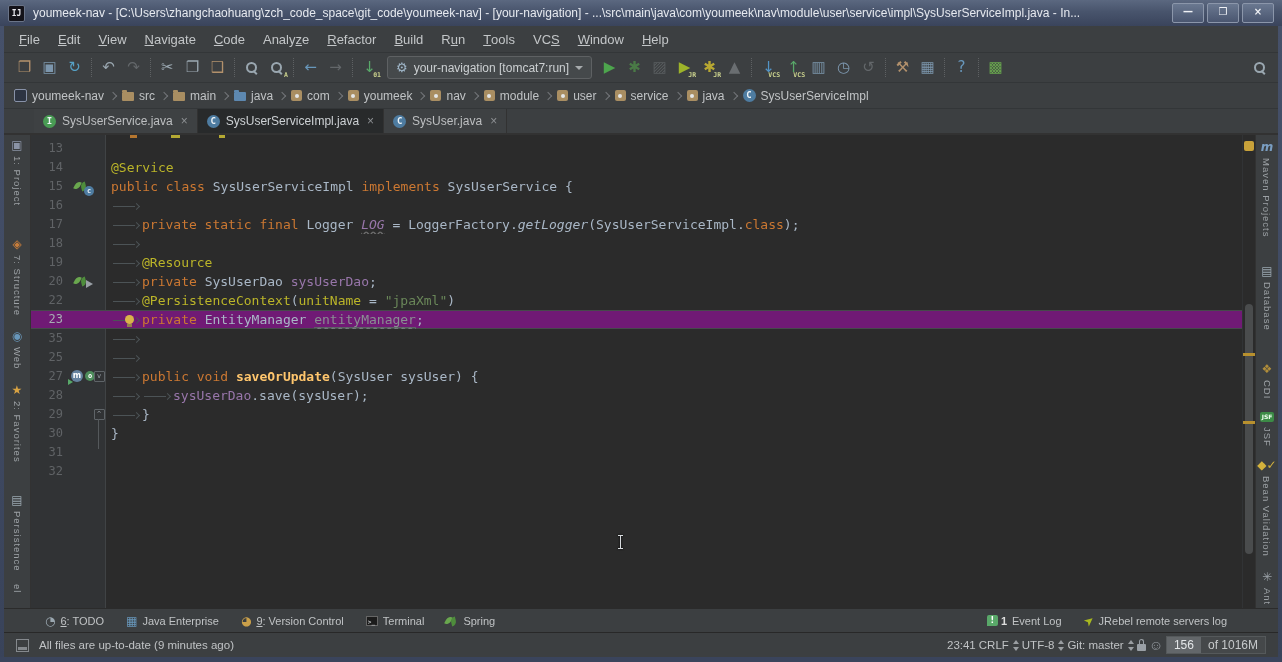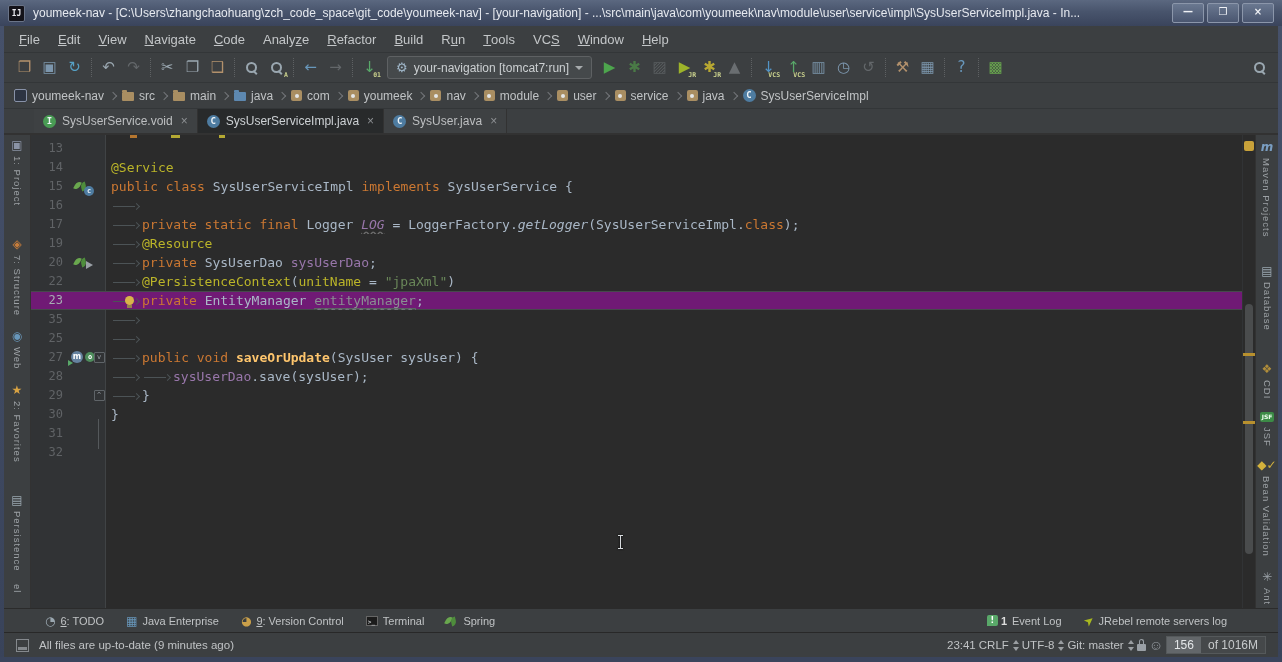--- a/index.html
+++ b/index.html
@@ -418,21 +418,21 @@
       </div>
       <span class="crumb-sep"></span>
       <div class="crumb">
         <span class="bi bi-class">C</span>
         <span>SysUserServiceImpl</span>
       </div>
     </div>
   <div id="tabsrow">
       <div class="tab">
         <span class="bi bi-interface">I</span>
-        <span>SysUserService.void</span>
+        <span>SysUserService.java</span>
         <span class="tclose">×</span>
       </div>
       <div class="tab active">
         <span class="bi bi-class">C</span>
         <span>SysUserServiceImpl.java</span>
         <span class="tclose">×</span>
       </div>
       <div class="tab">
         <span class="bi bi-class">C</span>
         <span>SysUser.java</span>
@@ -496,20 +496,26 @@
             <span class="num">16</span>
             <span class="gic"></span>
             <span class="gfo"></span>
             <span class="ecode"><span class="tws"></span></span>
           </div>
           <div class="erow">
             <span class="num">17</span>
             <span class="gic"></span>
             <span class="gfo"></span>
             <span class="ecode"><span class="tws"></span><span class="tk-kw">private static final </span><span class="tk-txt">Logger </span><span class="tk-logvar">LOG</span><span class="tk-txt"> = LoggerFactory.</span><span class="tk-itm">getLogger</span><span class="tk-txt">(SysUserServiceImpl.</span><span class="tk-kw">class</span><span class="tk-txt">);</span></span>
+          </div>
+          <div class="erow">
+            <span class="num">18</span>
+            <span class="gic"></span>
+            <span class="gfo"></span>
+            <span class="ecode"><span class="tws"></span></span>
           </div>
           <div class="erow">
             <span class="num">19</span>
             <span class="gic"></span>
             <span class="gfo"></span>
             <span class="ecode"><span class="tws"></span><span class="tk-ann">@Resource</span></span>
           </div>
           <div class="erow">
             <span class="num">20</span>
             <span class="gic">

